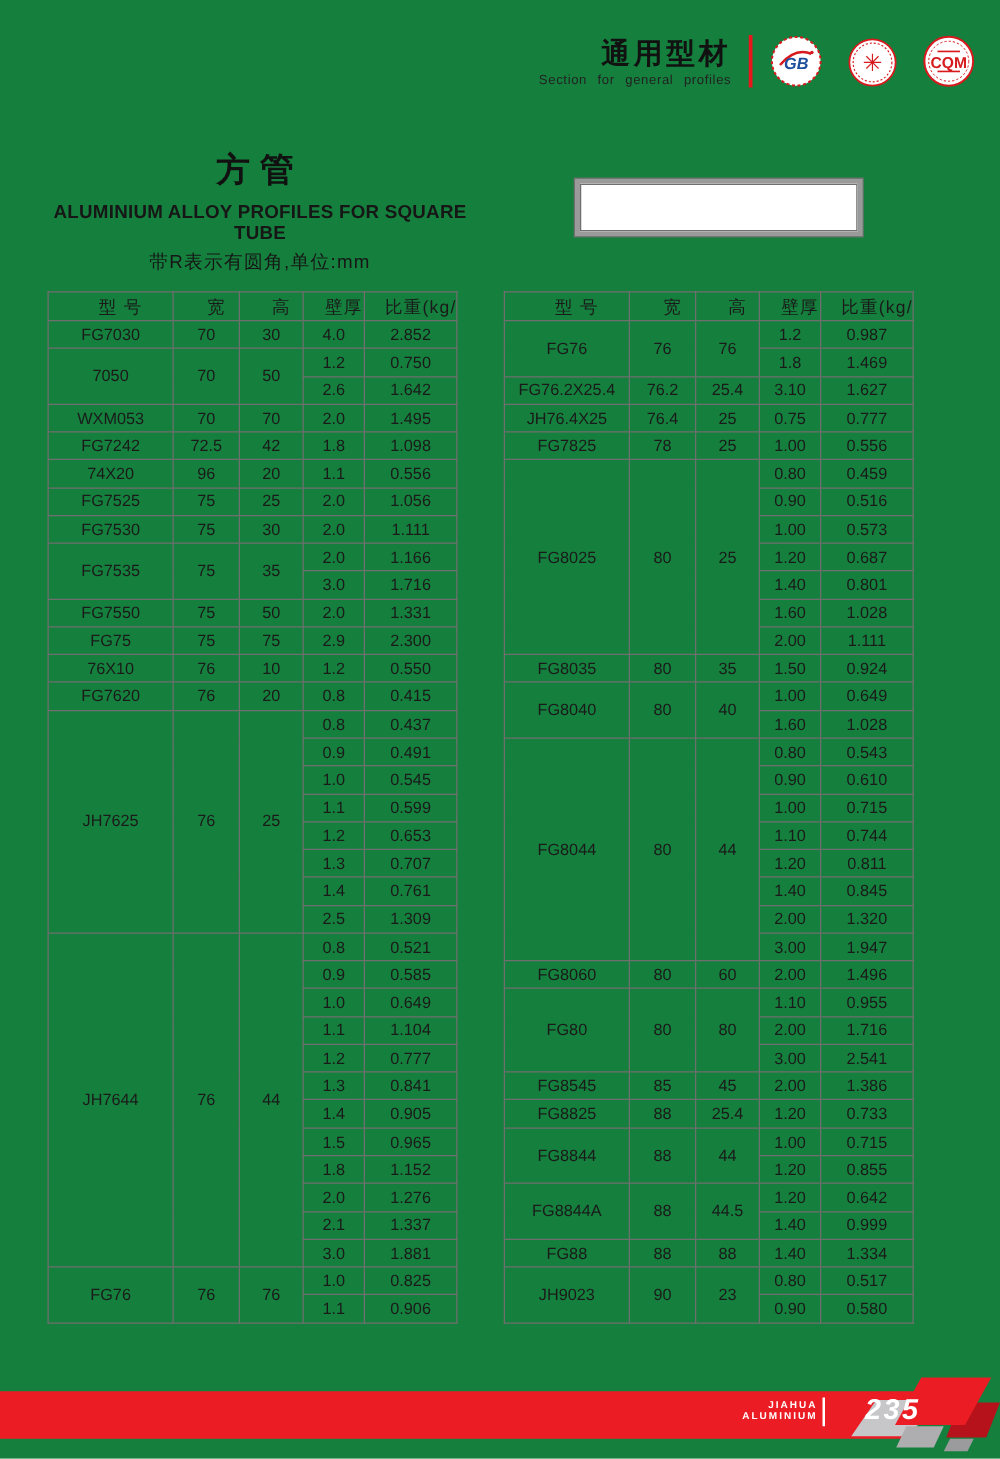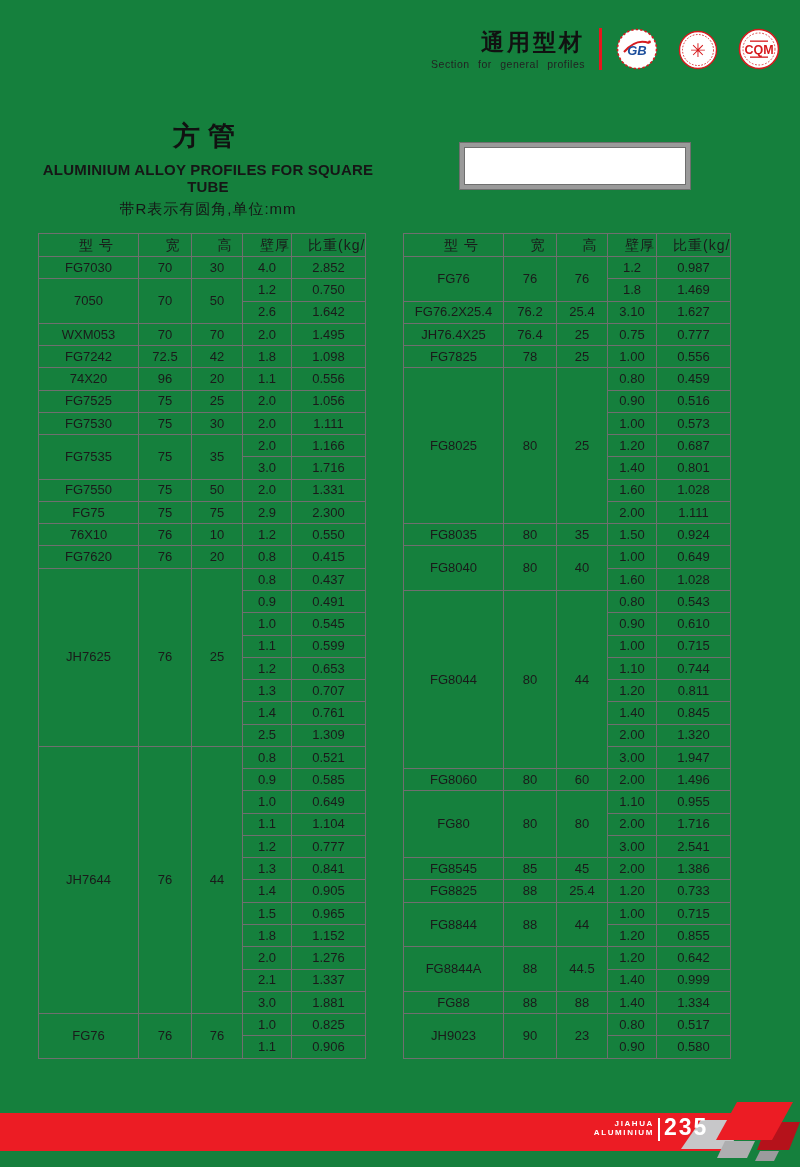--- a/index.html
+++ b/index.html
@@ -33,22 +33,22 @@
   .ptable th,.ptable td{border:1px solid #6f6f6f;text-align:center;padding:0;
           height:21.27px;line-height:1.05;font-weight:normal;overflow:hidden;white-space:nowrap;}
   .ptable th{font-size:14px;letter-spacing:1px;height:22px;padding-left:16px;}
   .ptable{border:1.5px solid #555;}
 
   
   .footer-svg{position:absolute;left:0;top:1080px;}
   .footer-brand{position:absolute;right:146px;top:1119px;text-align:right;color:#fff;
         font-size:8px;font-weight:bold;letter-spacing:1.6px;line-height:9px;}
   .footer-sep{position:absolute;left:658px;top:1118px;width:2px;height:23px;background:#fff;}
-  .footer-page{position:absolute;left:664px;top:1114px;color:#fff;font-size:23px;
-        font-weight:bold;letter-spacing:2px;}
+  .footer-page{position:absolute;left:692px;top:1114px;color:#fff;font-size:23px;
+        font-weight:bold;letter-spacing:2px;font-style:italic;}
 </style>
 </head>
 <body>
 
 <div class="page">
 
   <div class="header">
     <div class="header-text">
       <div class="header-title-cn">通用型材</div>
       <div class="header-sub-en">Section for general profiles</div>

